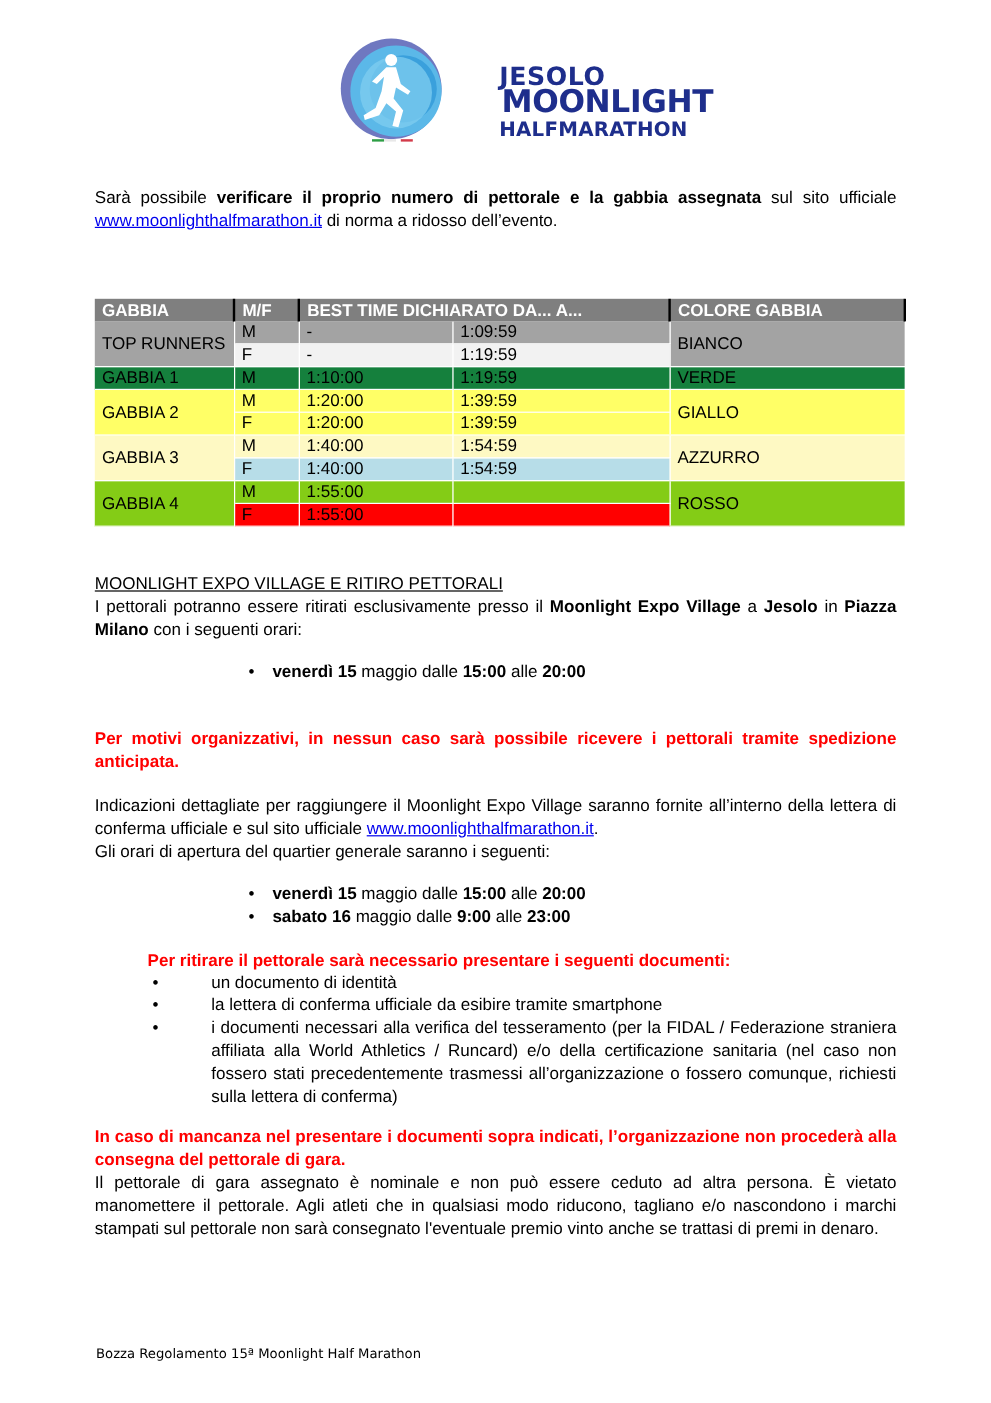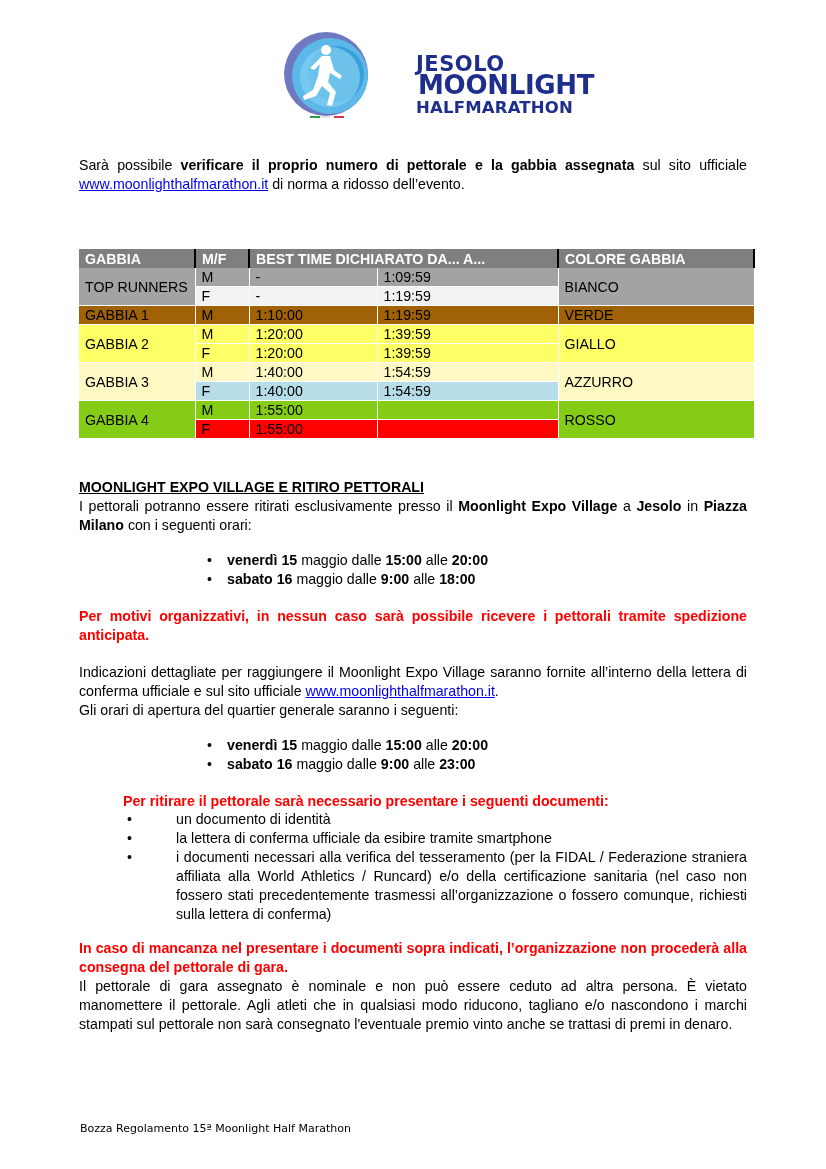--- a/index.html
+++ b/index.html
@@ -20,21 +20,21 @@
 
   table.cages { position: absolute; left: 79px; top: 249px; width: 676px; border-collapse: collapse; font-size: 14.2px; }
   table.cages td, table.cages th { padding: 0 6px; height: 18px; line-height: 18px; text-align: left; white-space: nowrap; }
   table.cages th { background: #7f7f7f; color: #fff; font-weight: bold; border-right: 2px solid #000000; height: 19px; }
   table.cages td { border-right: 1.5px solid #fff; border-bottom: 1.5px solid #fff; }
   .c-gabbia { width: 103px; }
   .c-mf { width: 40px; }
   .c-da { width: 115px; }
   .c-a { width: 168px; }
 
-  .section-title { position: absolute; left: 79px; top: 479px; font-weight: bold; text-decoration: underline; }
+  .section-title { position: absolute; left: 79px; top: 479px; font-weight: normal; text-decoration: underline; }
 
   ul.hours { position: absolute; left: 205px; margin: 0; padding: 0; list-style: none; line-height: 19px; }
   ul.hours li { position: relative; padding-left: 22px; }
   ul.hours li::before { content: "•"; position: absolute; left: 2px; top: 0; }
 
   ul.docs { position: absolute; left: 79px; top: 810px; width: 668px; margin: 0; padding: 0; list-style: none; line-height: 19px; }
   ul.docs li { position: relative; padding-left: 97px; text-align: justify; }
   ul.docs li .bullet { position: absolute; left: 48px; top: 0; }
 
   .footer { position: absolute; left: 80px; top: 1122px; font-size: 11px; font-family: "DejaVu Sans", sans-serif; }
@@ -80,21 +80,21 @@
         <td class="c-mf">M</td>
         <td class="c-da">-</td>
         <td class="c-a">1:09:59</td>
         <td rowspan="2">BIANCO</td>
       </tr>
       <tr style="background: rgb(242, 242, 242);">
         <td class="c-mf">F</td>
         <td class="c-da">-</td>
         <td class="c-a">1:19:59</td>
       </tr>
-      <tr style="background: #a16207;">
+      <tr style="background: #15803d;">
         <td class="c-gabbia" rowspan="1">GABBIA 1</td>
         <td class="c-mf">M</td>
         <td class="c-da">1:10:00</td>
         <td class="c-a">1:19:59</td>
         <td rowspan="1">VERDE</td>
       </tr>
       <tr style="background: rgb(255, 255, 102);">
         <td class="c-gabbia" rowspan="2">GABBIA 2</td>
         <td class="c-mf">M</td>
         <td class="c-da">1:20:00</td>
@@ -134,21 +134,20 @@
 </table>
 
 <div class="section-title">MOONLIGHT EXPO VILLAGE E RITIRO PETTORALI</div>
 
 <div class="para" style="top:497px;">
   <span>I pettorali potranno essere ritirati esclusivamente presso il </span><b>Moonlight Expo Village</b><span> a </span><b>Jesolo</b><span> in </span><b>Piazza Milano</b><span> con i seguenti orari:</span>
 </div>
 
 <ul class="hours" style="top:551px;">
   <li><b>venerdì 15</b><span> maggio dalle </span><b>15:00</b><span> alle </span><b>20:00</b></li>
-  <li><b>sabato 16</b><span> maggio dalle </span><b>9:00</b><span> alle </span><b>18:00</b></li>
 </ul>
 
 <div class="para red" style="top:607px;">Per motivi organizzativi, in nessun caso sarà possibile ricevere i pettorali tramite spedizione anticipata.</div>
 
 <div class="para" style="top:663px;">
   <span>Indicazioni dettagliate per raggiungere il Moonlight Expo Village saranno fornite all’interno della lettera di conferma ufficiale e sul sito ufficiale </span><a class="link">www.moonlighthalfmarathon.it</a><span>.</span><br>
   <span>Gli orari di apertura del quartier generale saranno i seguenti:</span>
 </div>
 
 <ul class="hours" style="top:736px;">

